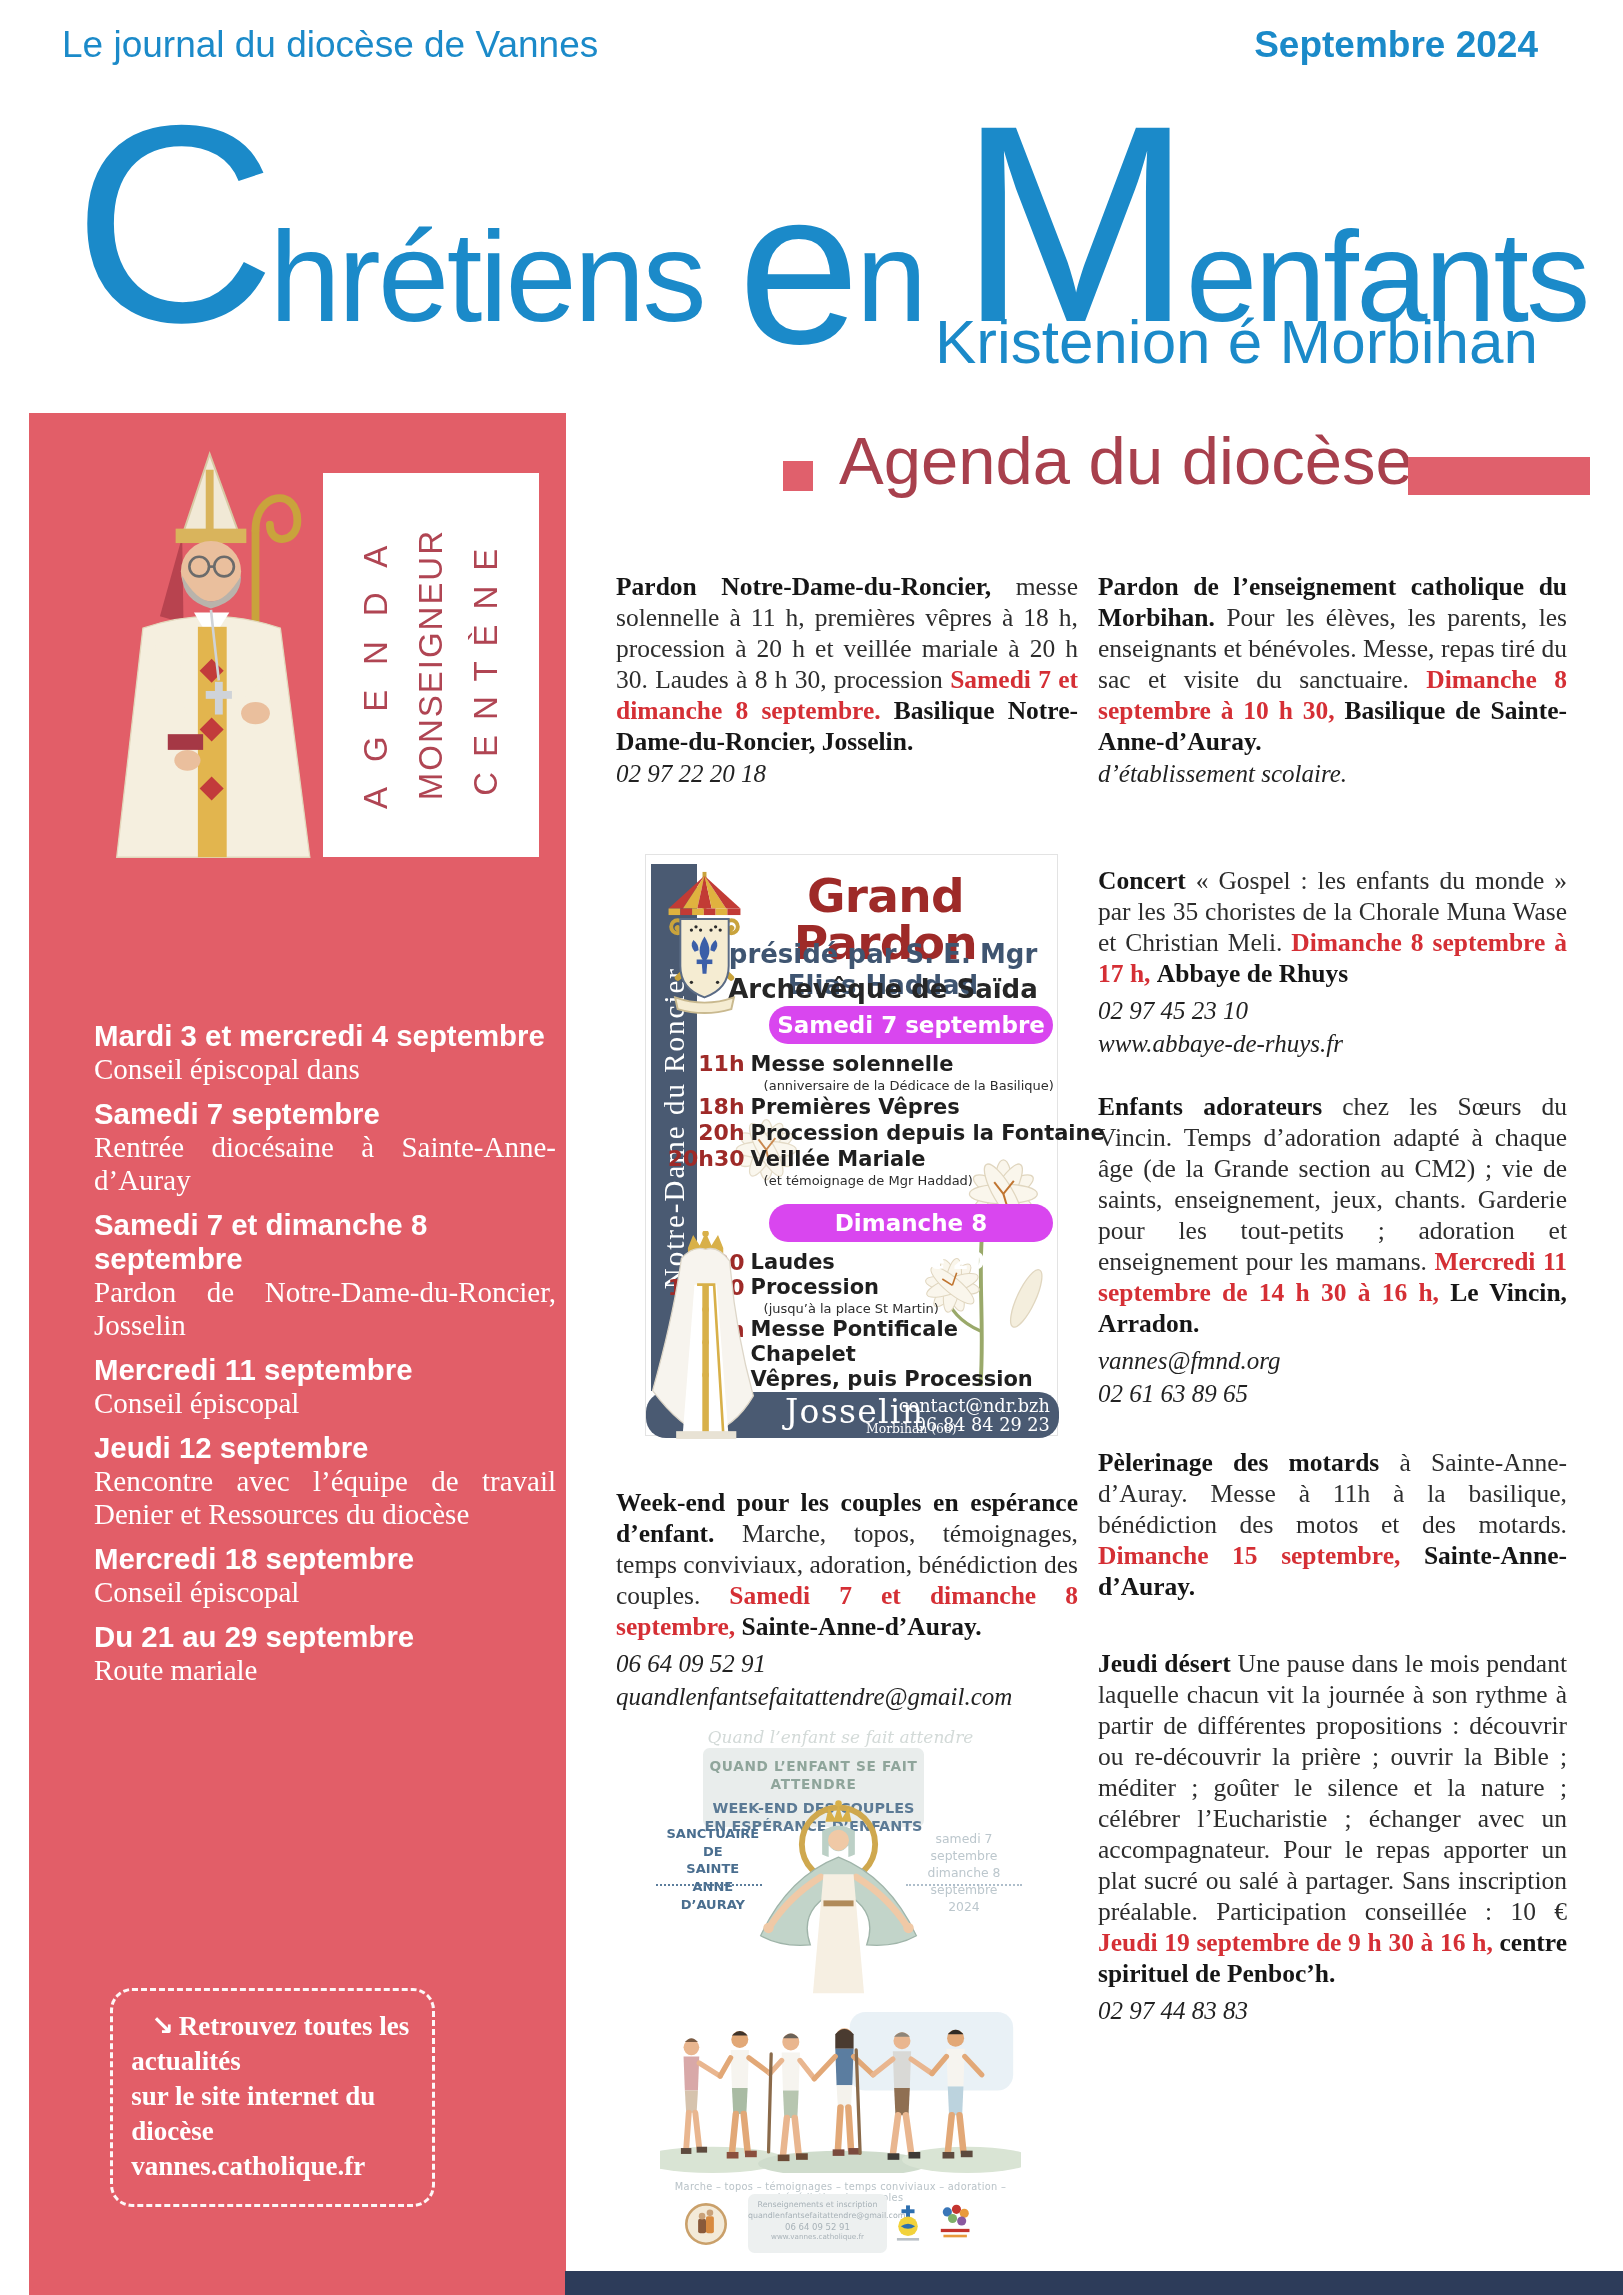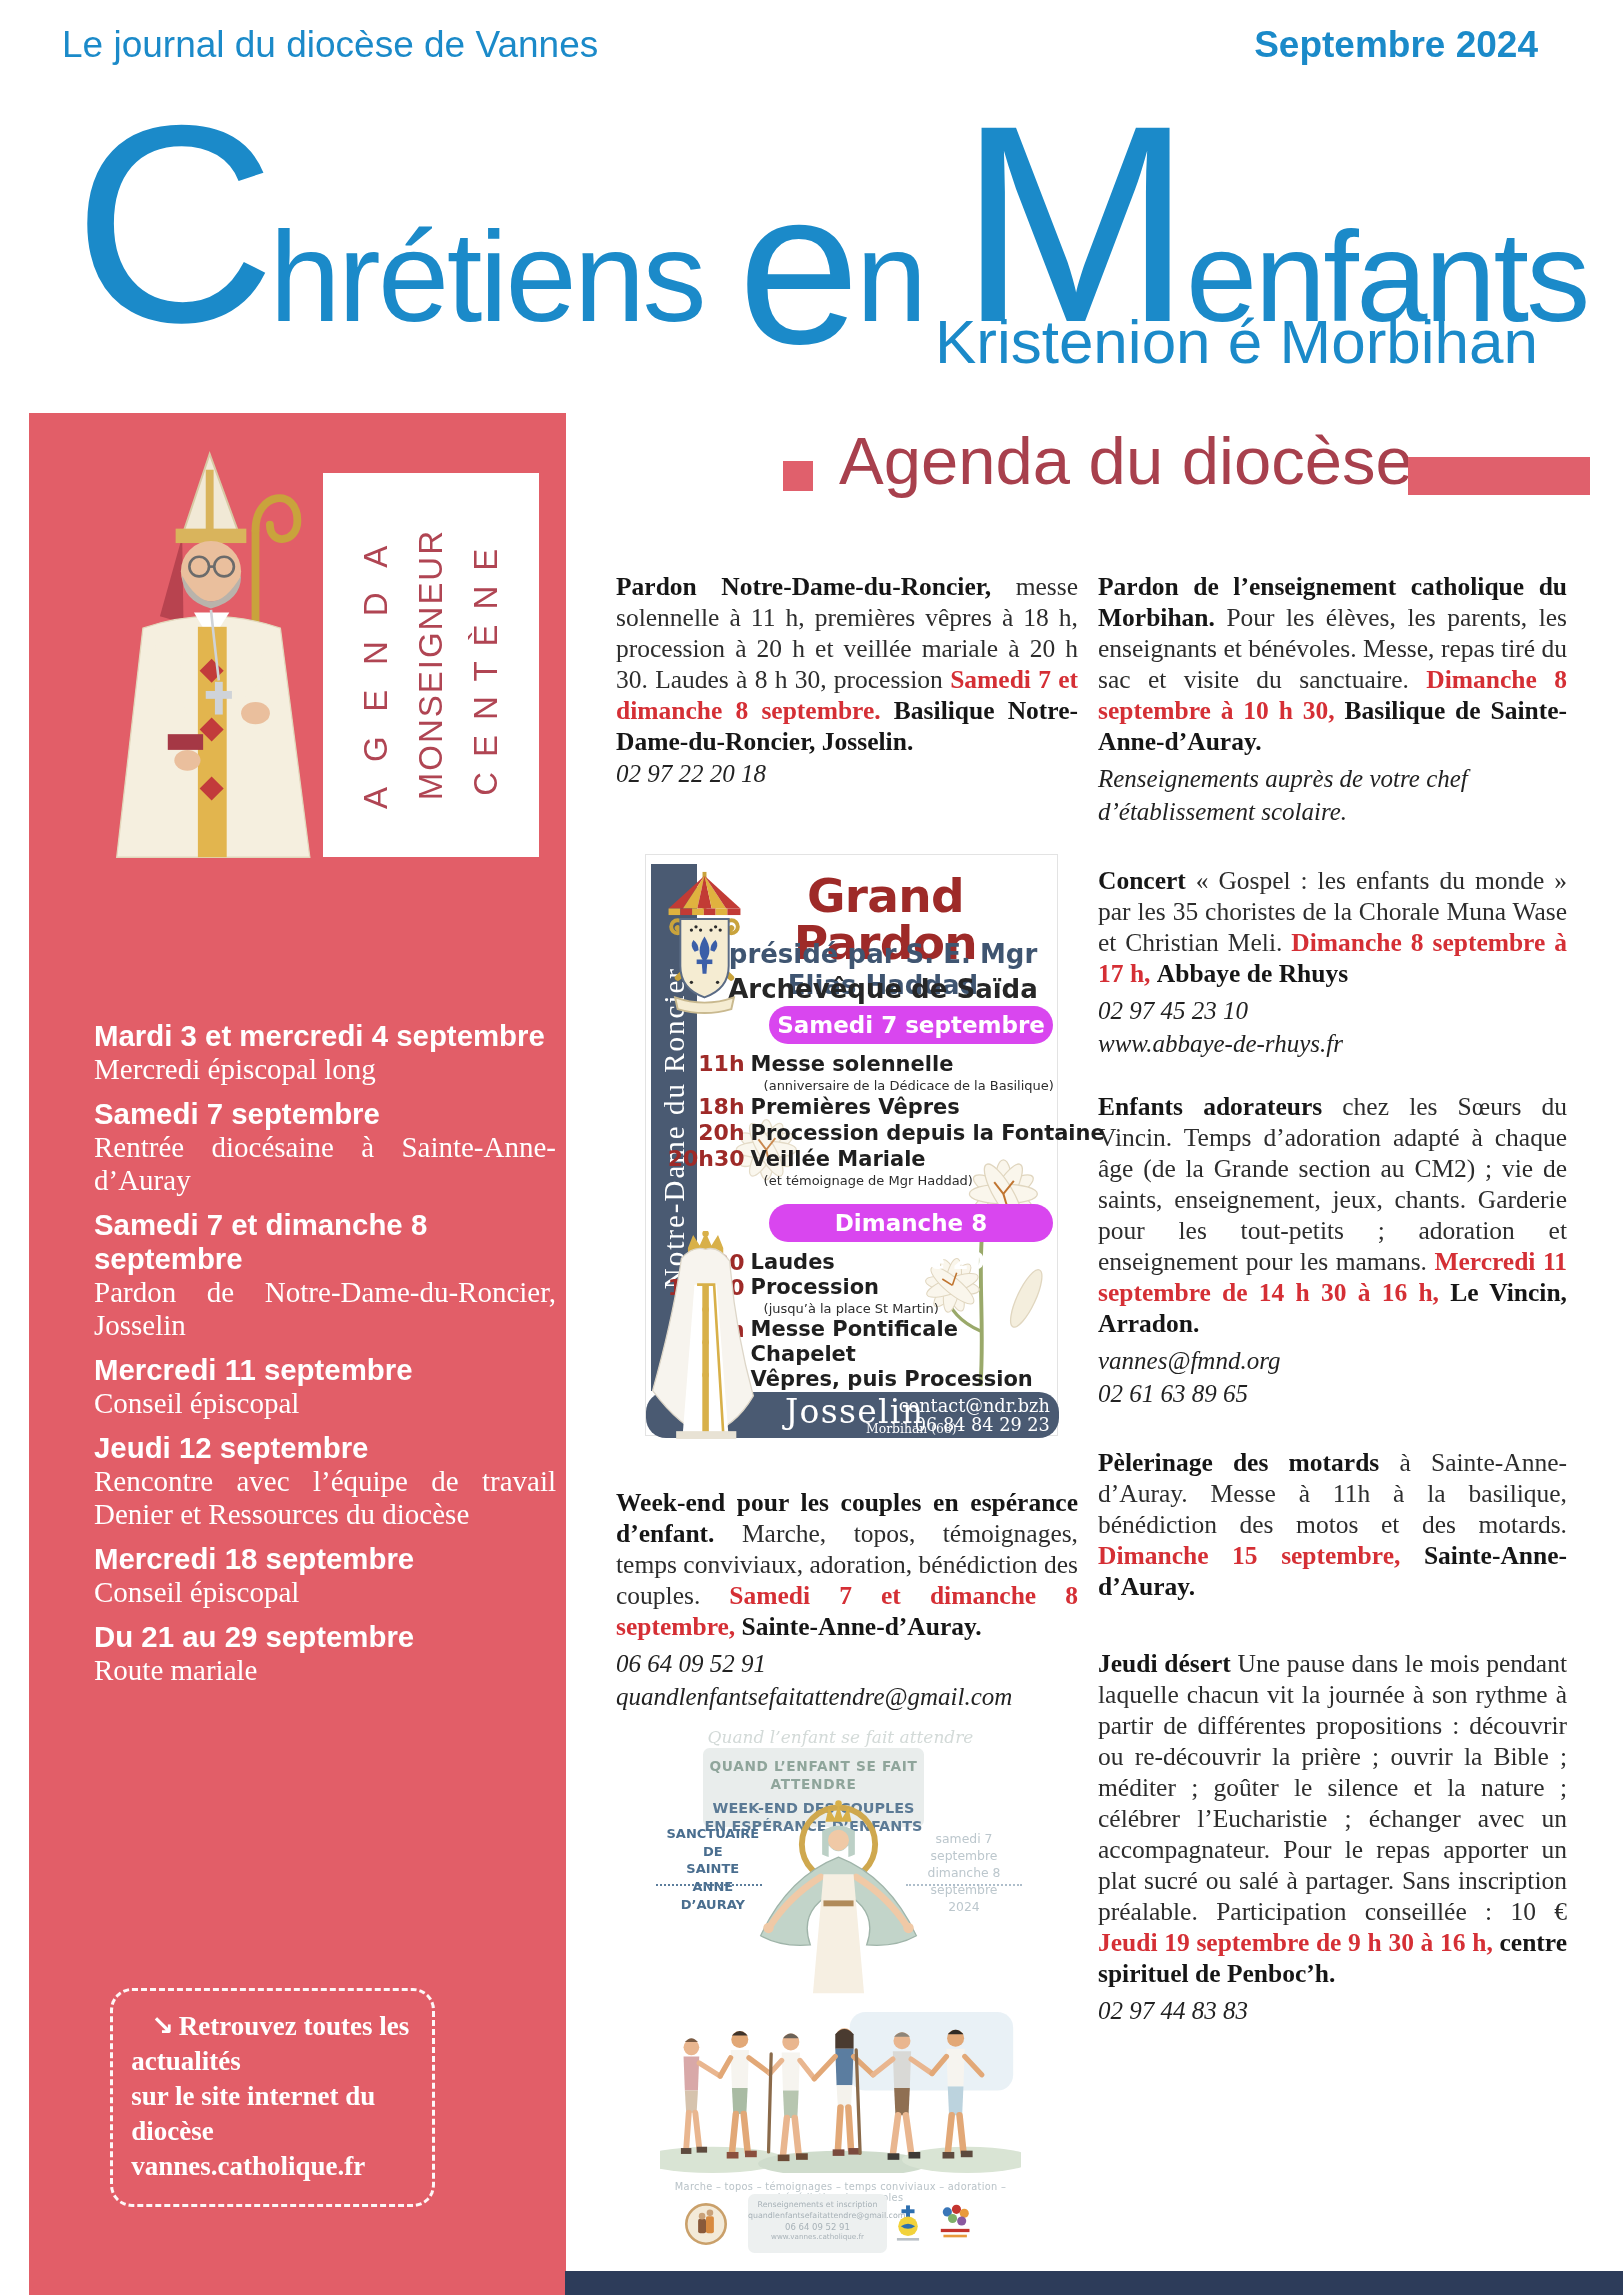--- a/index.html
+++ b/index.html
@@ -160,21 +160,21 @@
 
   <div class="vert-box">
     <span class="vlabel vl-1">AGENDA</span>
     <span class="vlabel vl-2">MONSEIGNEUR</span>
     <span class="vlabel vl-3">CENTÈNE</span>
   </div>
 
   <div class="events">
     <div class="event">
       <div class="event-date">Mardi 3 et mercredi 4 septembre</div>
-      <div class="event-desc">Mercredi épiscopal long</div>
+      <div class="event-desc">Conseil épiscopal dans</div>
     </div>
     <div class="event">
       <div class="event-date">Samedi 7 septembre</div>
       <div class="event-desc">Rentrée diocésaine à Sainte-Anne-d’Auray</div>
     </div>
     <div class="event">
       <div class="event-date">Samedi 7 et dimanche 8 septembre</div>
       <div class="event-desc">Pardon de Notre-Dame-du-Roncier, Josselin</div>
     </div>
     <div class="event">
@@ -207,21 +207,20 @@
   </div>
 
   <div class="article col-mid" id="art-weekend">
     <div><span class="seg-b">Week-end pour les couples en espérance d’enfant.</span><span> Marche, topos, témoignages, temps conviviaux, adoration, bénédiction des couples. </span><span class="seg-r">Samedi 7 et dimanche 8 septembre,</span><span> </span><span class="seg-b">Sainte-Anne-d’Auray.</span></div>
     <div class="iline gap">06 64 09 52 91</div>
     <div class="iline">quandlenfantsefaitattendre@gmail.com</div>
   </div>
 
   <div class="article col-right" id="art-enseignement">
     <div><span class="seg-b">Pardon de l’enseignement catholique du Morbihan.</span><span> Pour les élèves, les parents, les enseignants et bénévoles. Messe, repas tiré du sac et visite du sanctuaire. </span><span class="seg-r">Dimanche 8 septembre à 10 h 30,</span><span> </span><span class="seg-b">Basilique de Sainte-Anne-d’Auray.</span></div>
-    <div class="iline gap">Renseignements auprès de votre chef</div>
     <div class="iline">d’établissement scolaire.</div>
   </div>
 
   <div class="article col-right" id="art-concert">
     <div><span class="seg-b">Concert</span><span> « Gospel : les enfants du monde » par les 35 choristes de la Chorale Muna Wase et Christian Meli. </span><span class="seg-r">Dimanche 8 septembre à 17 h,</span><span> </span><span class="seg-b">Abbaye de Rhuys</span></div>
     <div class="iline gap">02 97 45 23 10</div>
     <div class="iline">www.abbaye-de-rhuys.fr</div>
   </div>
 
   <div class="article col-right" id="art-adorateurs">

